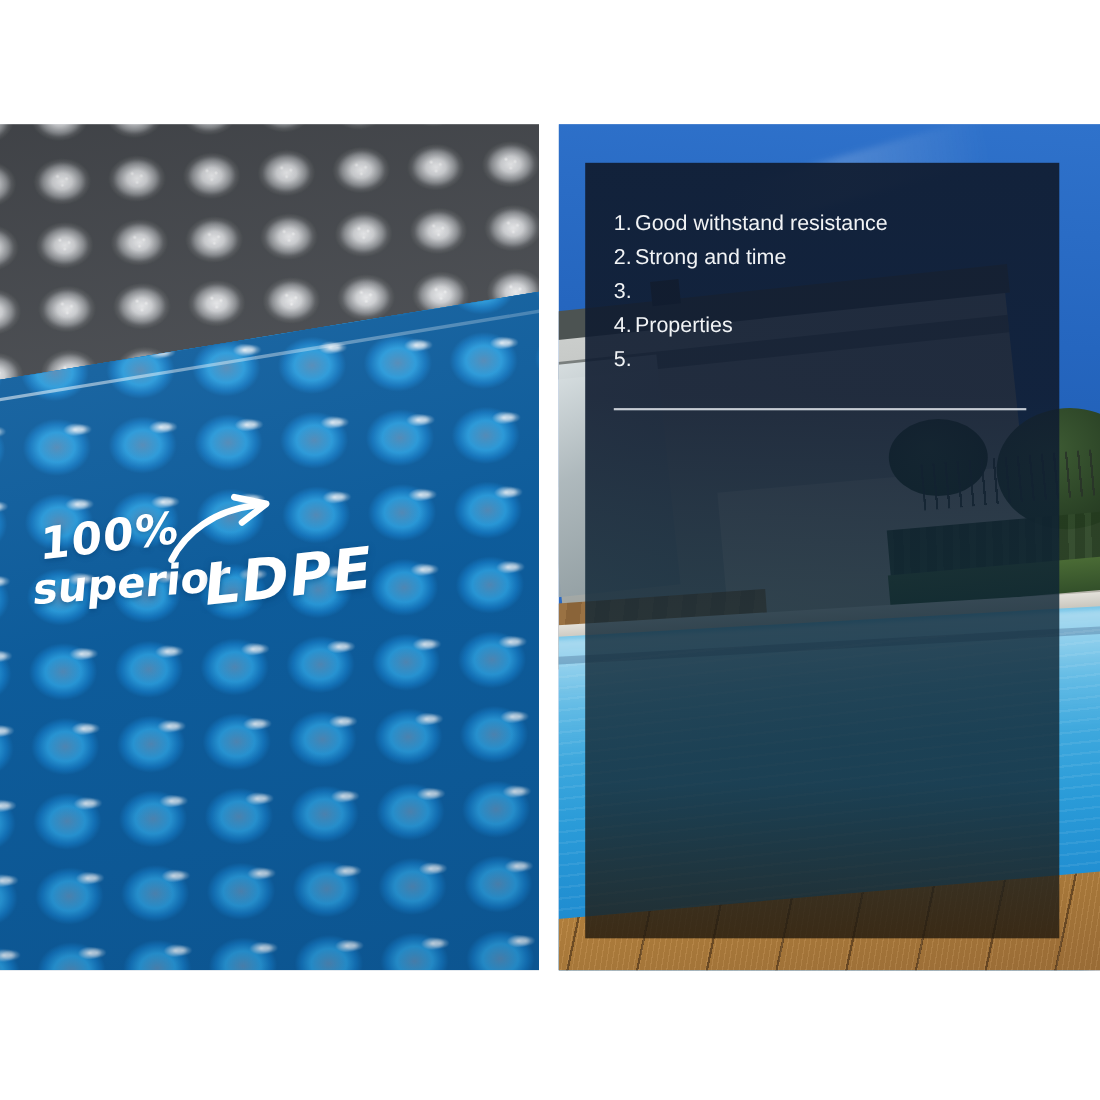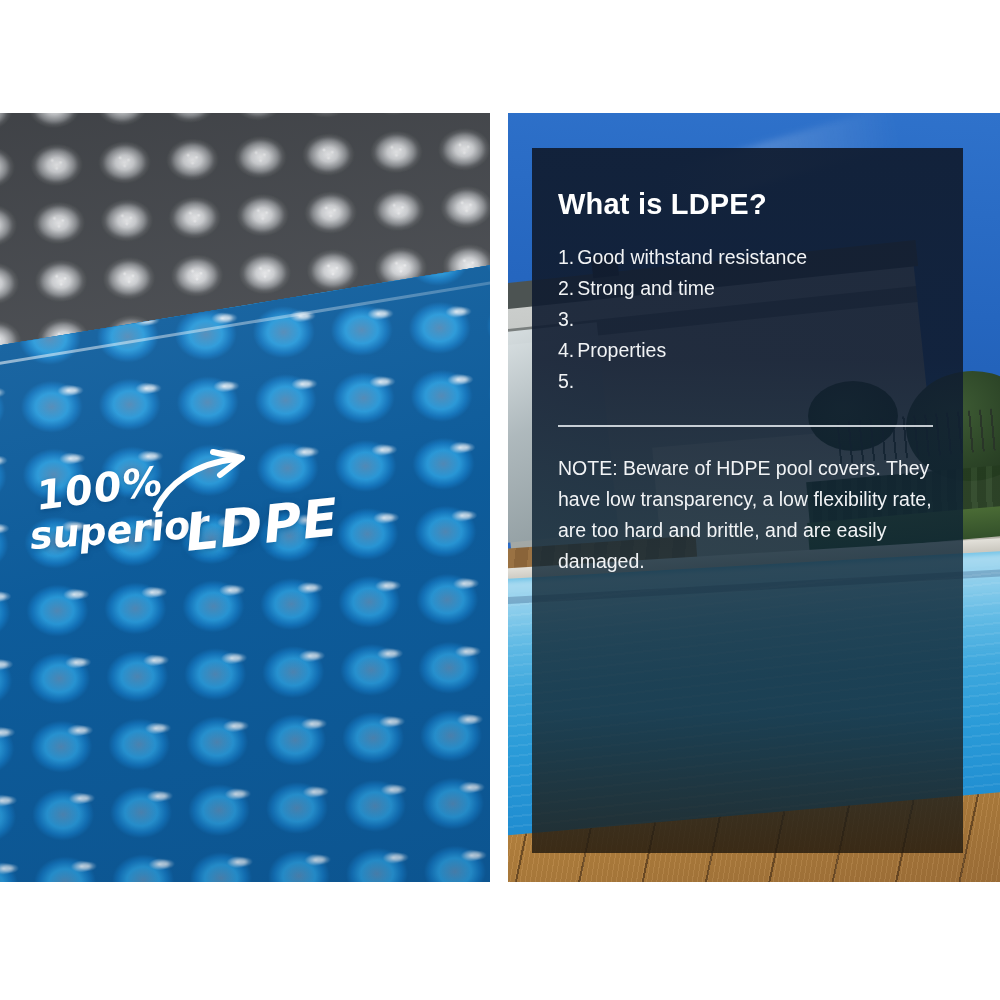--- a/index.html
+++ b/index.html
@@ -310,21 +310,20 @@
     <div class="coping"></div>
     <div class="pool"></div>
     <div class="pool-line"></div>
     <div class="pool-refl"></div>
     <div class="pool-ripple"></div>
     <div class="deck"></div>
     <div class="deck-grain"></div>
 
     <div class="info-card">
 
-      <h1 class="card-title">What is LDPE?</h1>
 
 
 
       <ul class="props-list">
         <li>
           <span class="props-num">1.</span>
           <span class="props-txt">Good withstand resistance</span>
         </li>
         <li>
           <span class="props-num">2.</span>
@@ -337,17 +336,16 @@
           <span class="props-num">4.</span>
           <span class="props-txt">Properties</span>
         </li>
         <li>
           <span class="props-num">5.</span>
         </li>
       </ul>
 
       <div class="divider"></div>
 
-      <p class="note-para">NOTE: Beware of HDPE pool covers. They have low transparency, a low flexibility rate, are too hard and brittle, and are easily damaged.</p>
     </div>
   </div>
 
 </div>
 
 </body></html>

